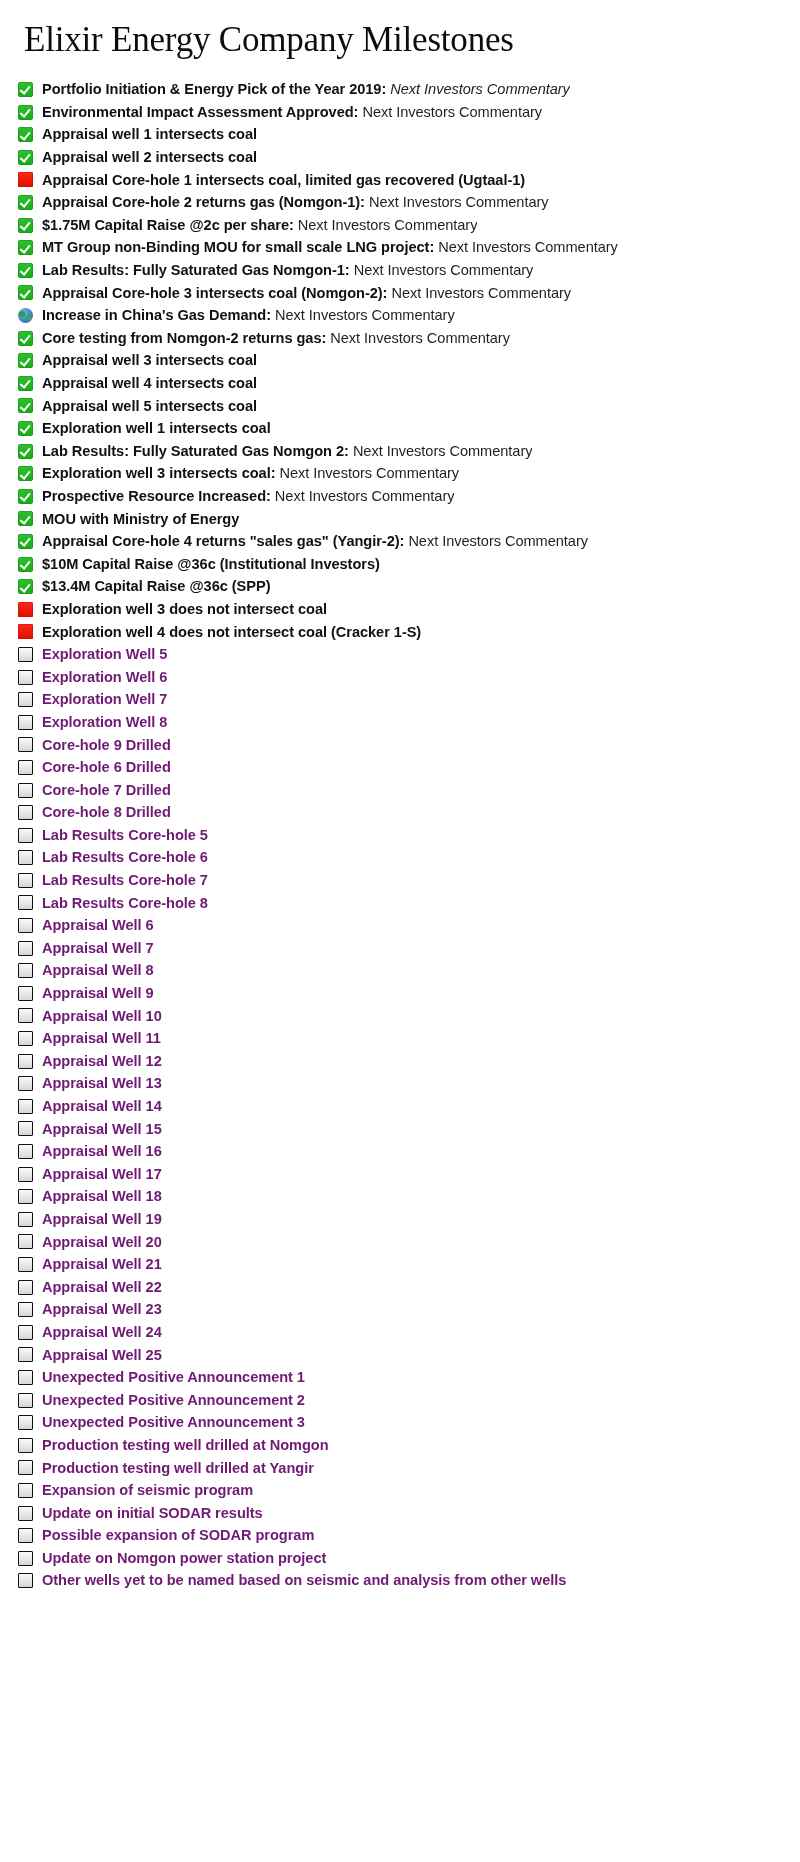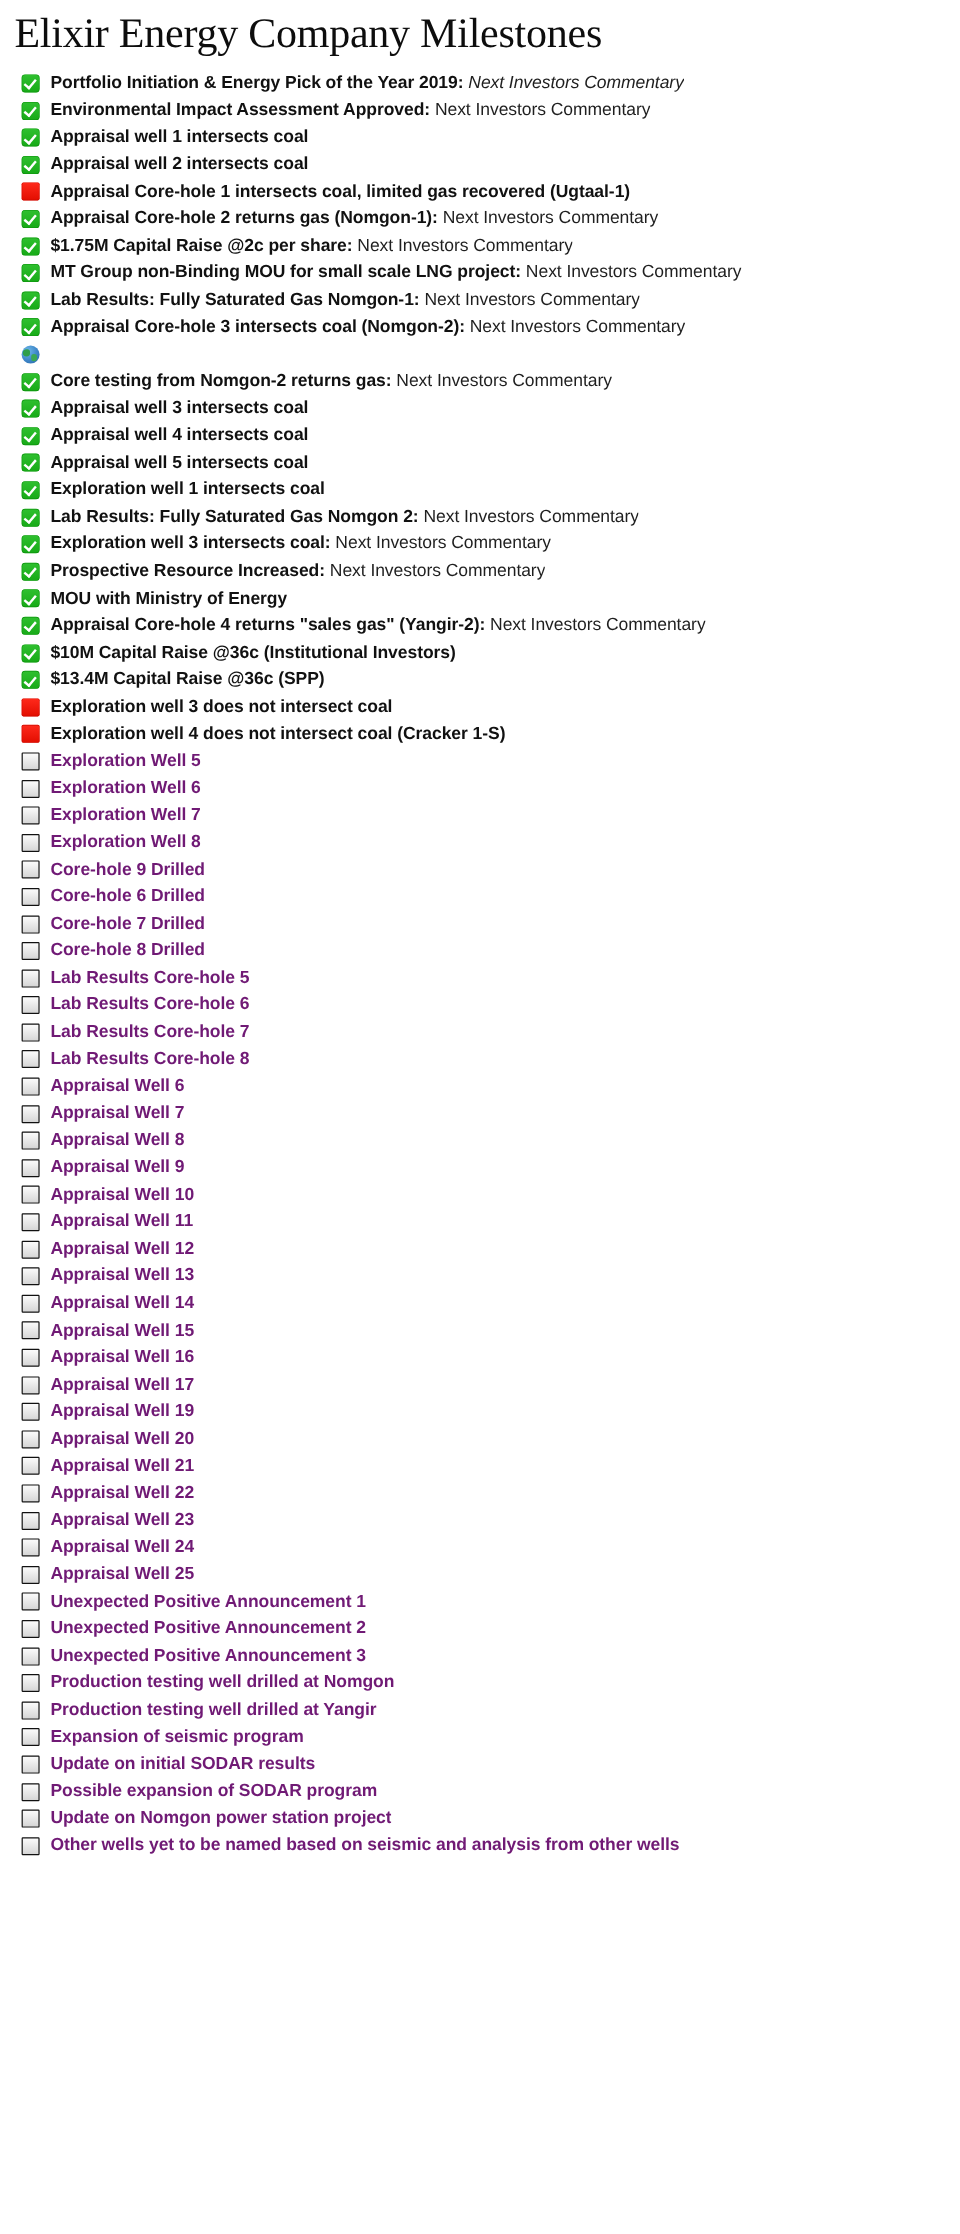--- a/index.html
+++ b/index.html
@@ -18,21 +18,21 @@
     width: 800px;
     box-sizing: border-box;
     padding: 0 6px 0 6px;
   }
   .page-title {
     font-family: "Liberation Serif", serif;
     font-size: 35px;
     font-weight: 400;
     letter-spacing: -0.2px;
     color: #0d0d0d;
-    margin: 0;
+    margin: 12px;
     padding: 7px 0 6px 6px;
     line-height: 1.18;
     white-space: nowrap;
   }
   .milestone-list {
     list-style: none;
     margin: 4px;
     padding: 0 0 0 8px;
   }
   .milestone-row {
@@ -202,20 +202,21 @@
       <li class="milestone-row">
         <span class="icon-cell">
           <span class="ic ic-check"></span>
         </span>
         <span class="row-text"><span class="lead">Appraisal Core-hole 3 intersects coal (Nomgon-2):</span> <span class="tail">Next Investors Commentary</span></span>
       </li>
       <li class="milestone-row">
         <span class="icon-cell">
           <span class="ic ic-globe"></span>
         </span>
+        <span class="row-text"><span class="lead">Increase in China's Gas Demand:</span> <span class="tail">Next Investors Commentary</span></span>
       </li>
       <li class="milestone-row">
         <span class="icon-cell">
           <span class="ic ic-check"></span>
         </span>
         <span class="row-text"><span class="lead">Core testing from Nomgon-2 returns gas:</span> <span class="tail">Next Investors Commentary</span></span>
       </li>
       <li class="milestone-row">
         <span class="icon-cell">
           <span class="ic ic-check"></span>
@@ -430,20 +431,26 @@
         <span class="icon-cell">
           <span class="ic ic-empty"></span>
         </span>
         <span class="row-text"><span class="lead">Appraisal Well 16</span></span>
       </li>
       <li class="milestone-row pending">
         <span class="icon-cell">
           <span class="ic ic-empty"></span>
         </span>
         <span class="row-text"><span class="lead">Appraisal Well 17</span></span>
+      </li>
+      <li class="milestone-row pending">
+        <span class="icon-cell">
+          <span class="ic ic-empty"></span>
+        </span>
+        <span class="row-text"><span class="lead">Appraisal Well 18</span></span>
       </li>
       <li class="milestone-row pending">
         <span class="icon-cell">
           <span class="ic ic-empty"></span>
         </span>
         <span class="row-text"><span class="lead">Appraisal Well 19</span></span>
       </li>
       <li class="milestone-row pending">
         <span class="icon-cell">
           <span class="ic ic-empty"></span>

